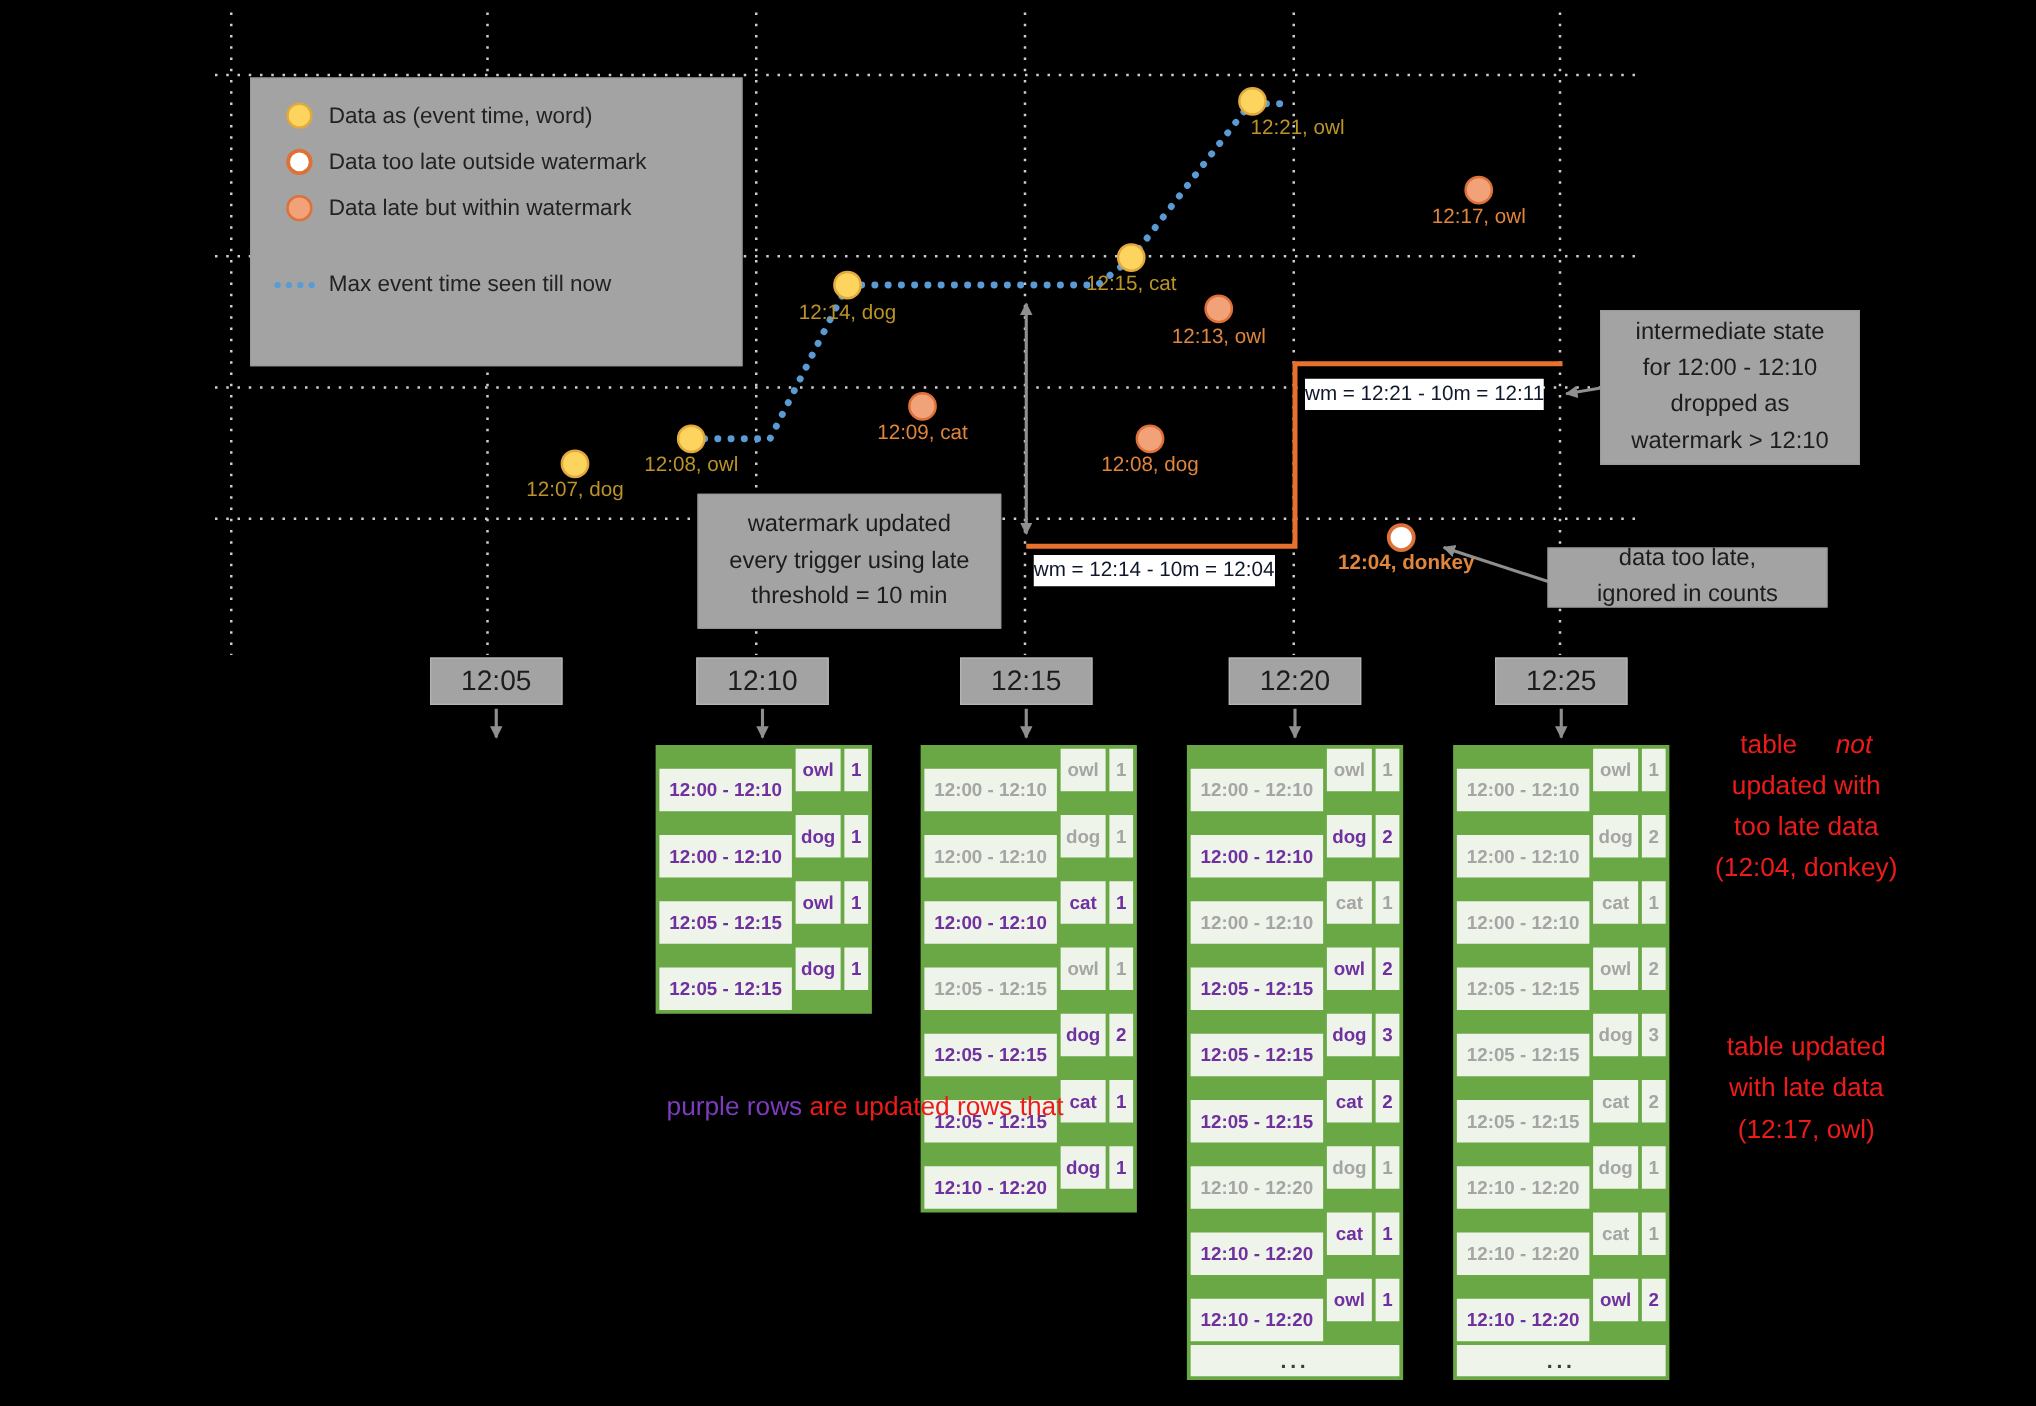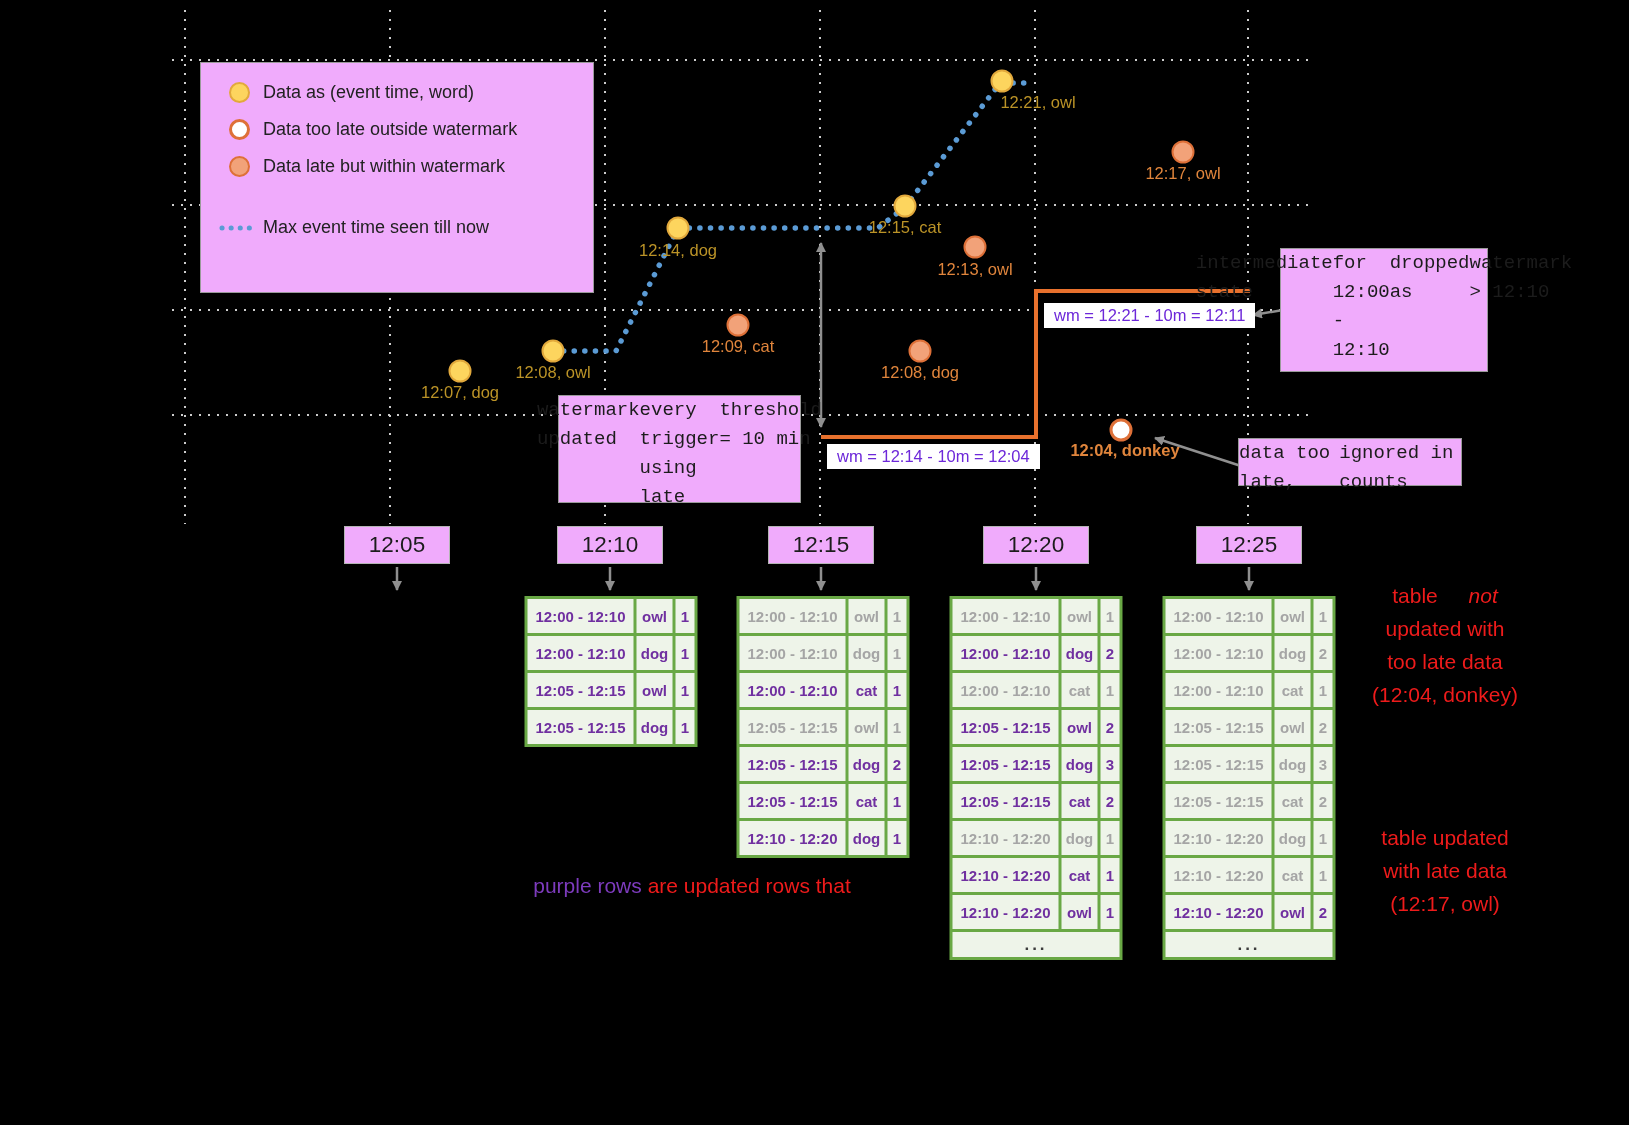--- a/index.html
+++ b/index.html
@@ -14,25 +14,25 @@
            transform:translate(-50%,-50%); box-sizing:border-box; }
   .point.on-time  { background:#fdd55e; border:2px solid #e2a93c; }
   .point.late     { background:#f2a279; border:2px solid #de7038; }
   .point.too-late { background:#ffffff; border:3px solid #de7038; }
   .plabel { position:absolute; transform:translateX(-50%); font-size:16.5px; white-space:nowrap; }
   .plabel.on-time  { color:#bb9327; }
   .plabel.late     { color:#e0853c; }
   .plabel.too-late { color:#e0853c;font-weight:bold; }
 
   
-  .whitebox { position:absolute; background:#f0abfc; border:1.5px solid #9a9a9a; color:#1c1c1c; box-sizing:border-box; }
-  .callout  { font-size:19px; line-height:1.52; display:flex; justify-content:center;font-family:Liberation Mono, monospace; }
+  .whitebox { position:absolute; background:#a3a3a3; border:1.5px solid #9a9a9a; color:#1c1c1c; box-sizing:border-box; }
+  .callout  { text-align:center; font-size:19px; line-height:1.52; display:flex; flex-direction:column; justify-content:center; }
   .trigger  { width:106px; height:38px; font-size:22.5px; display:flex; align-items:center; justify-content:center;
               transform:translateX(-50%); border:1px solid #b5b5b5; }
-  .wmlabel  { position:absolute; background:#fff; color:#6d28d9; font-size:16.5px; padding:3px 10px; white-space:nowrap; }
+  .wmlabel  { position:absolute; background:#fff; color:#0f172a; font-size:16.5px; padding:3px 0; white-space:nowrap; }
 
   
   .legend { padding:16px 10px 10px 14px; display:flex; flex-direction:column; }
   .lrow  { display:flex; align-items:center; margin-bottom:9px; }
   .lrow.gap { margin-top:24px; }
   .lrow.top { align-items:flex-start; }
   .lmark { width:48px; flex:none; display:flex; justify-content:center; align-items:center; }
   .lrow.top .lmark { margin-top:10px; }
   .ltext { font-size:18px; color:#222; line-height:1.55; }
   .pt { width:21px; height:21px; border-radius:50%; display:inline-block; box-sizing:border-box; }
@@ -42,21 +42,21 @@
   .wmline { width:36px; height:0; border-top:3px solid #e8712d; display:inline-block; }
   .indent { margin-left:26px; }
 
   
   .rtable { position:absolute; background:#69a845; padding:3px; display:flex; flex-direction:column; gap:3px;
             transform:translateX(-50%); }
   .trows  { display:flex; flex-direction:column; gap:3px; }
   .trow   { display:flex; gap:3px; }
   .cell   { background:#eef4e9; height:34px; display:flex; align-items:center; justify-content:center;
             font-size:15px; font-weight:bold; box-sizing:border-box; }
-  .cell.win   { width:106px; }
+  .cell.win   { width:106px;margin-top:16px; }
   .cell.wordc { width:36px; }
   .cell.cntc  { width:19px; }
   .trow.updated .cell { color:#7030a0; }
   .trow.old .cell     { color:#a5a5a5; }
   .ellrow { background:#eef4e9; height:25px; display:flex; align-items:center; justify-content:center;
             color:#3c3c3c; font-size:17px; font-weight:bold; letter-spacing:3px; }
 
   
   .note { position:absolute; color:#ee1b1b; font-size:21px; line-height:33px; text-align:center; }
   .purple { color:#7d3bbd; }

